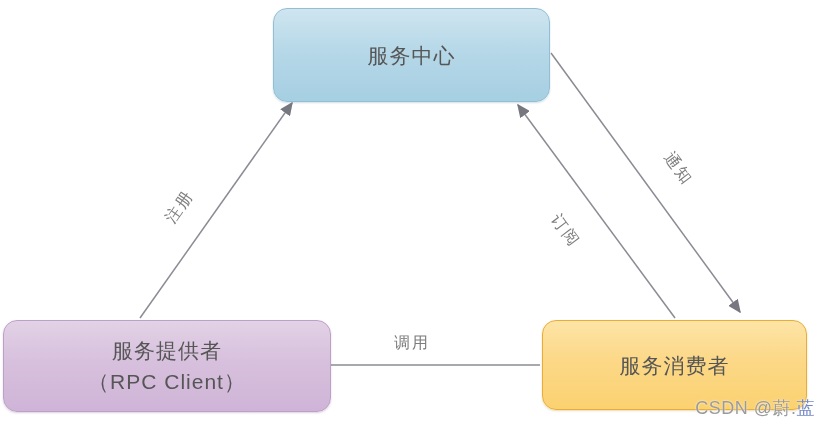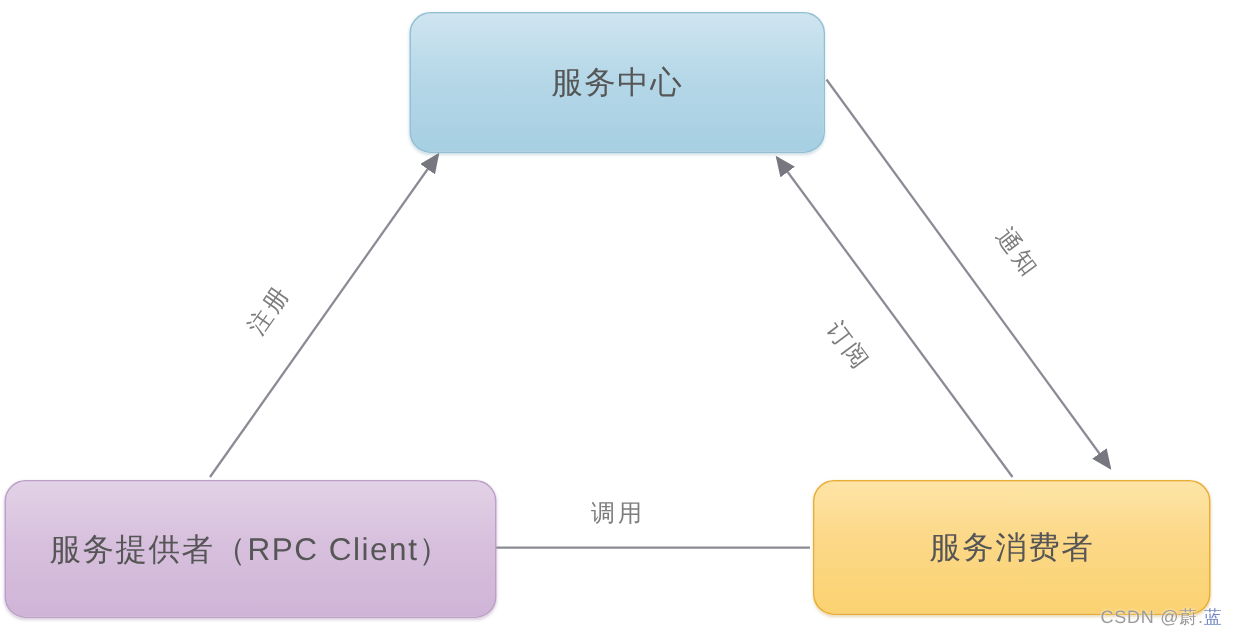--- a/index.html
+++ b/index.html
@@ -15,21 +15,21 @@
     position: absolute;
     inset: 0;
     width: 825px;
     height: 424px;
   }
   .node {
     position: absolute;
     box-sizing: border-box;
     border-radius: 14px;
     display: flex;
-    flex-direction: row;
+    flex-direction: column;
     align-items: center;
     justify-content: center;
     text-align: center;
     color: #565656;
     font-size: 21px;
     line-height: 31px;
     letter-spacing: 1px;
   }
   .node-registry {
     left: 273px; top: 8px; width: 277px; height: 94px;
@@ -59,21 +59,21 @@
     transform-origin: center center;
   }
   .label-register { left: 180px; top: 207px; transform: translate(-50%,-50%) rotate(-55deg); }
   .label-subscribe { left: 565px; top: 231px; transform: translate(-50%,-50%) rotate(53deg); }
   .label-notify { left: 678px; top: 169px; transform: translate(-50%,-50%) rotate(53deg); }
   .label-invoke { left: 412px; top: 343px; transform: translate(-50%,-50%); font-family: Liberation Serif, serif; }
   .watermark {
     position: absolute;
     right: 10px;
     bottom: 4px;
-    font-size: 12px;
+    font-size: 18px;
     color: #9b9b9b;
     text-shadow: 0 0 2px rgba(255,255,255,0.9);
     letter-spacing: 0.5px;
   }
   .watermark .wm-blue { color: #7388c4; }
 </style>
 </head>
 <body>
 
 <div class="canvas">

